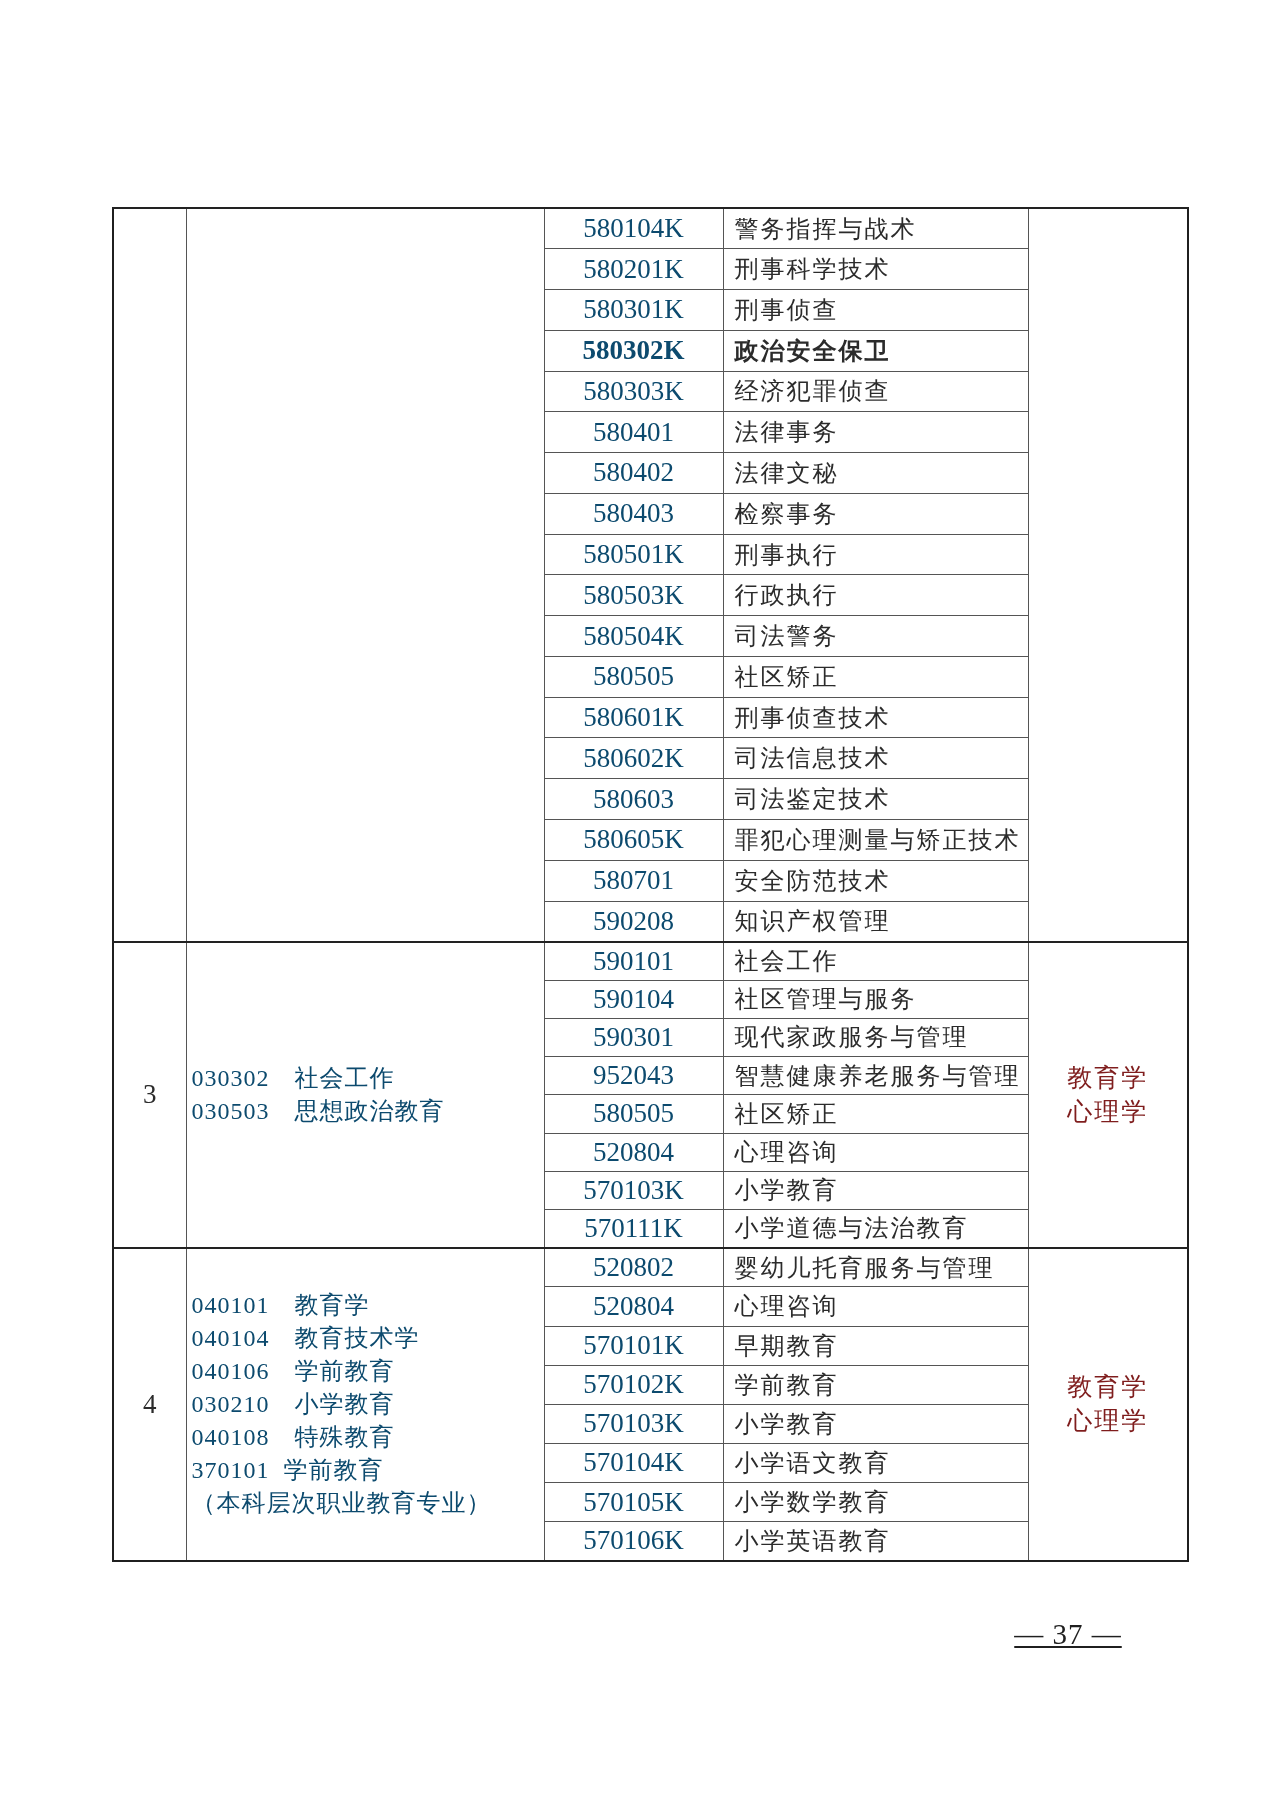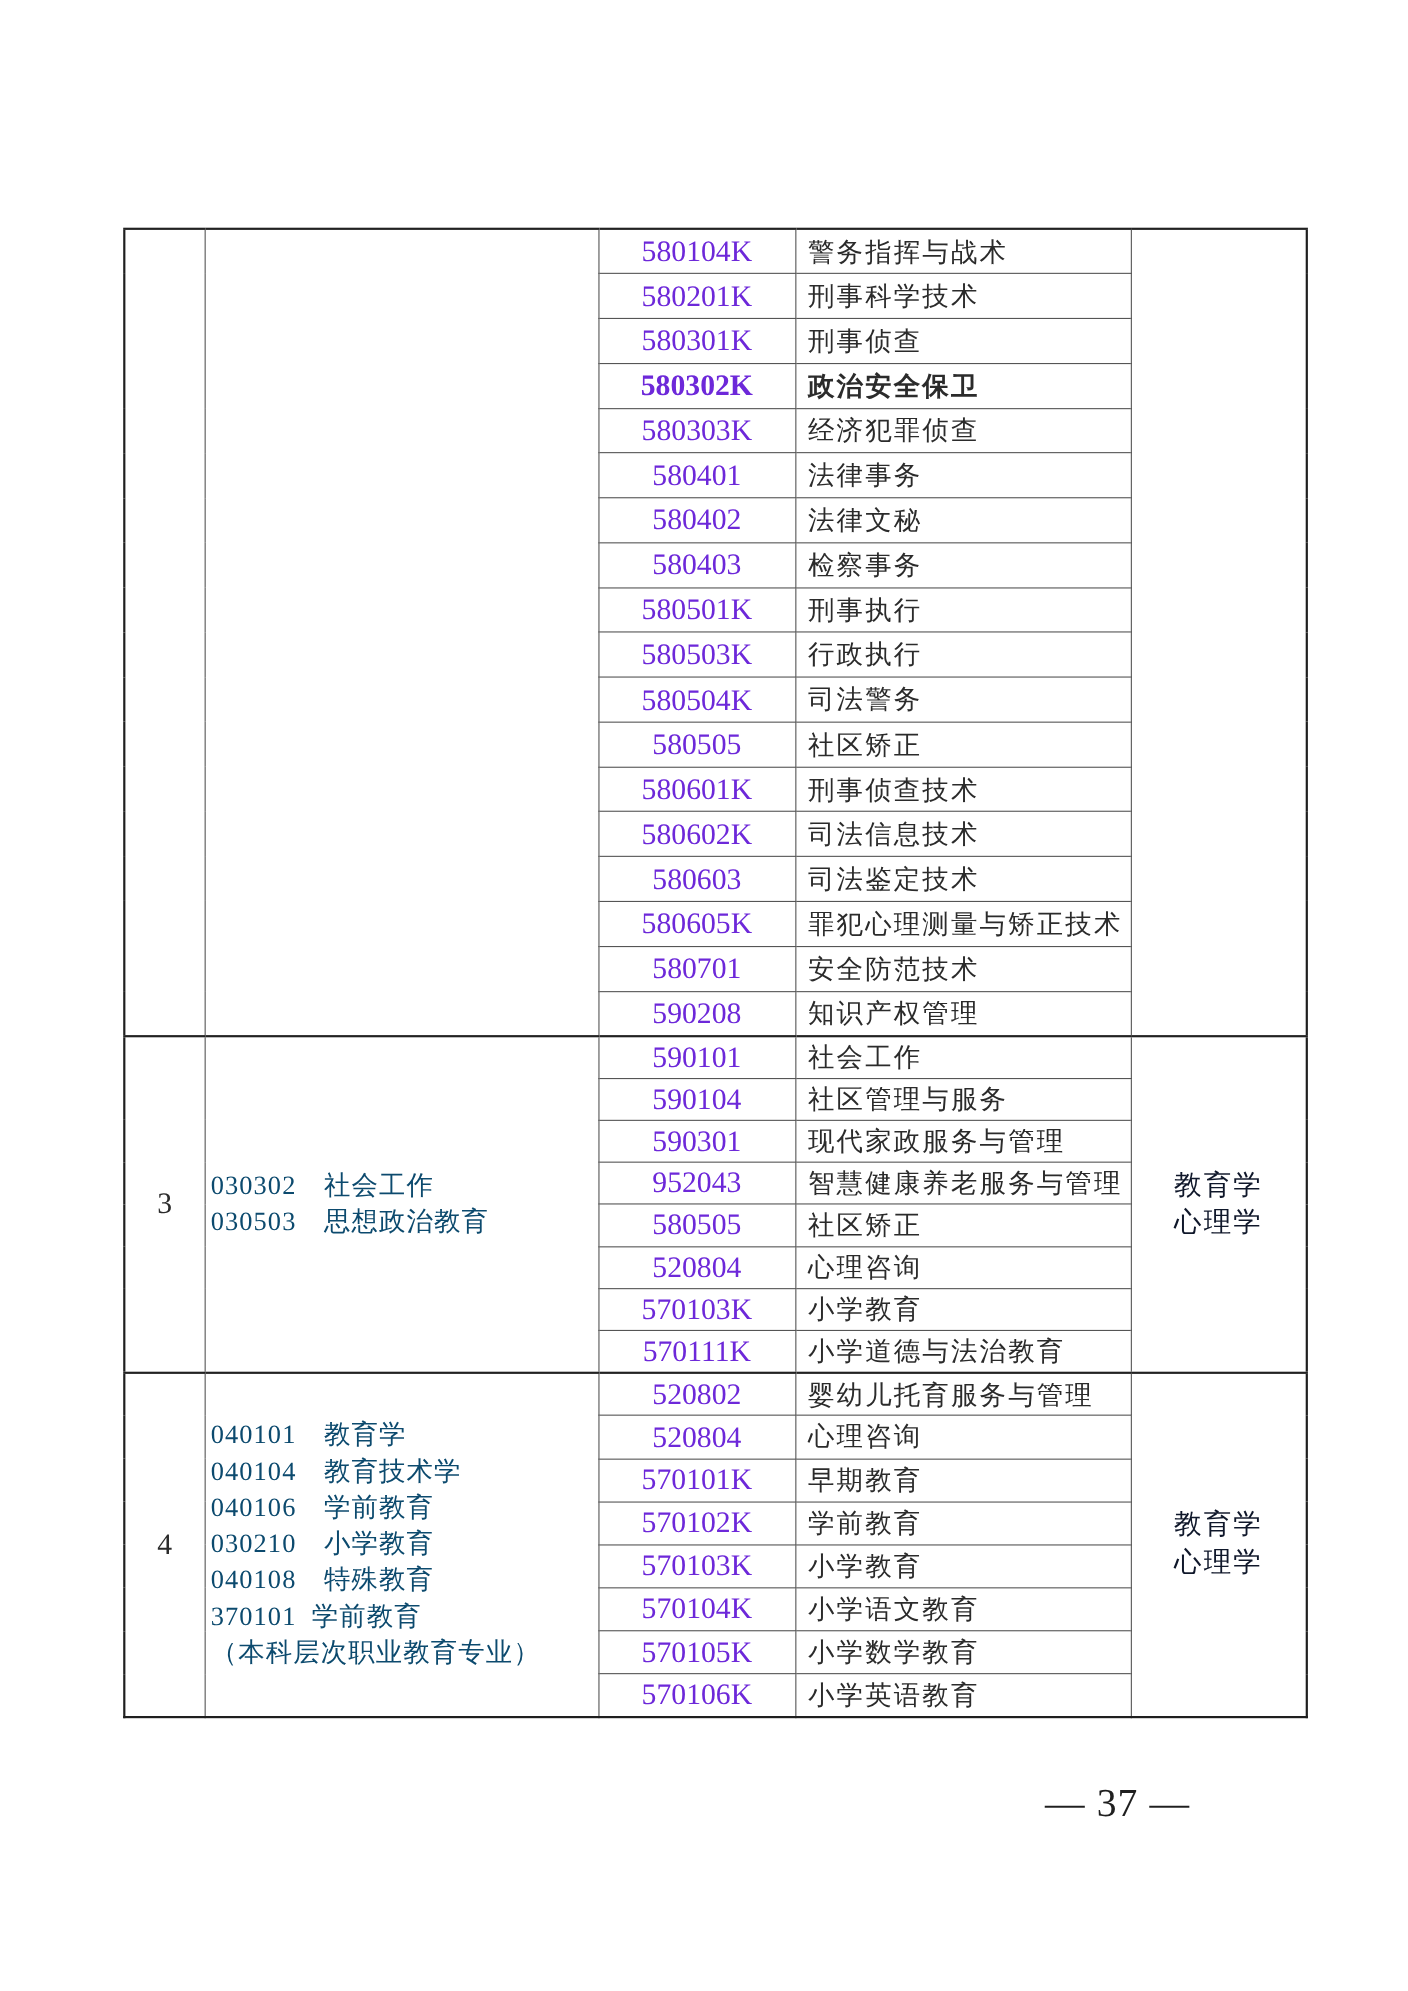--- a/index.html
+++ b/index.html
@@ -44,48 +44,49 @@
     color: #0c4a6e;
   }
   .mline {
     line-height: 33px;
     white-space: pre;
     letter-spacing: 1px;
   }
   td.code-cell {
     text-align: center;
     font-size: 27px;
-    color: #6d28d9;
+    color: #0c4a6e;
   }
   td.name-cell {
     padding-left: 11px;
     font-size: 24px;
     letter-spacing: 2px;
     color: #2b2b2b;
     white-space: nowrap;
   }
   td.subjects-cell {
     text-align: center;
     font-size: 25px;
     letter-spacing: 2px;
-    color: #0f172a;
+    color: #7f1d1d;
   }
   .sline {
     line-height: 34px;
   }
   .page-number {
     position: absolute;
-    left: 916px;
+    left: 968px;
     top: 1618px;
     width: 200px;
     text-align: center;
-    font-size: 36px;
+    font-size: 29px;
     letter-spacing: 1px;
     color: #1f1f1f;
     white-space: pre;
+    text-decoration: underline;
   }
 </style>
 </head>
 <body>
 
 <div class="page">
 
   <table class="codes-table">
     <colgroup>
       <col style="width:73px">

